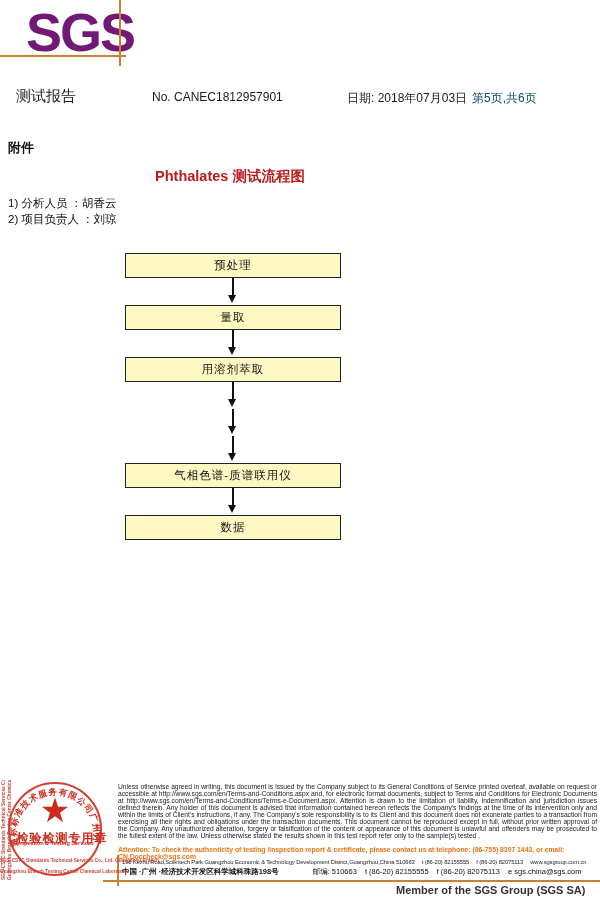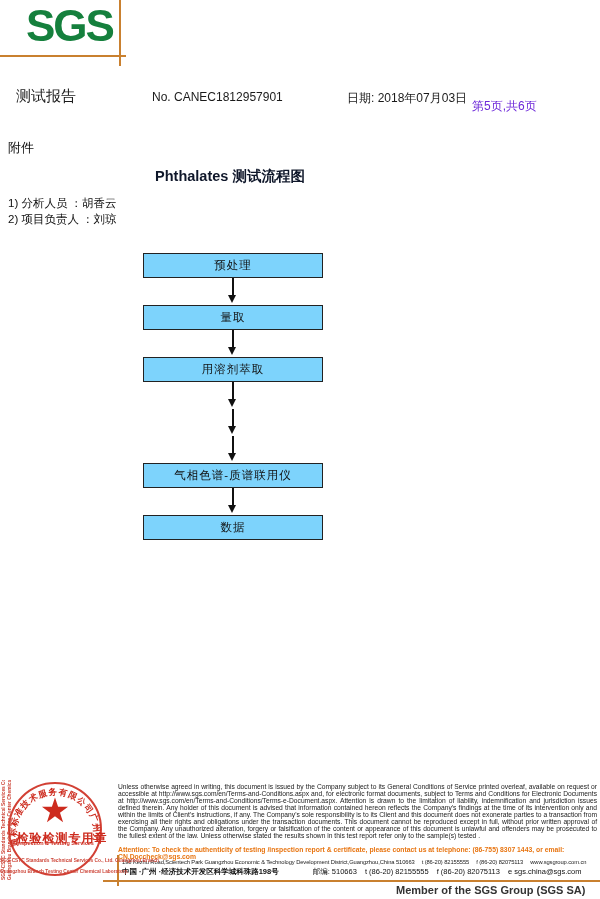--- a/index.html
+++ b/index.html
@@ -5,40 +5,40 @@
   * { margin:0; padding:0; box-sizing:border-box; }
   html,body { background:#ffffff; }
   body { font-family:"Liberation Sans","DejaVu Sans",sans-serif; }
   .page {
     position:relative; width:600px; height:899px; background:#ffffff;
     overflow:hidden; font-family:"Liberation Sans","DejaVu Sans",sans-serif;
   }
   
   .logo-text {
     position:absolute; left:26px; top:1px; width:92px;
-    color:#15803d; font-size:44px; font-weight:bold; letter-spacing:-2px;
+    color:#701a75; font-size:54px; font-weight:bold; letter-spacing:-2px;
     font-family:"Liberation Sans","DejaVu Sans",sans-serif;
   }
   .logo-hline { position:absolute; left:0; top:55px; width:126px; height:2px; background:#c9802f; }
   .logo-vline { position:absolute; left:119px; top:0; width:2px; height:66px; background:#c9802f; }
   .report-title { position:absolute; left:16px; top:87px; font-size:15px; font-weight:normal; color:#1a1a1a; }
   .report-no   { position:absolute; left:152px; top:90px; font-size:12px; color:#1a1a1a; }
   .report-date { position:absolute; left:347px; top:90px; font-size:12px; color:#1a1a1a; }
-  .report-page { position:absolute; left:472px; top:98px; font-size:12px; color:#6d28d9; }
+  .report-page { position:absolute; left:472px; top:90px; font-size:12px; color:#0c4a6e; }
   
-  .attachment { position:absolute; left:8px; top:139px; font-size:13px; font-weight:normal; color:#111; }
+  .attachment { position:absolute; left:8px; top:139px; font-size:13px; font-weight:bold; color:#111; }
   .flow-title { position:absolute; left:0; top:167px; width:460px; text-align:center;
-                font-size:14.5px; font-weight:bold; color:#0f172a; }
+                font-size:14.5px; font-weight:bold; color:#b91c1c; }
   .person1 { position:absolute; left:8px; top:196px; font-size:11.5px; color:#111; }
   .person2 { position:absolute; left:8px; top:212px; font-size:11.5px; color:#111; }
   
   .flow { position:absolute; left:140px; top:253px; width:186px; display:flex;
           flex-direction:column; align-items:center; }
   .flow-box {
-    width:180px; height:25px; border:1.4px solid #222; background:#7dd3fc;
+    width:216px; height:25px; border:1.4px solid #222; background:#fef9c3;
     display:flex; align-items:center; justify-content:center;
     font-size:11.5px; color:#111; letter-spacing:1px;
   }
   .flow-arrow { position:relative; width:2px; height:27px; }
   .flow-arrow .shaft { position:absolute; left:0; top:0; width:1.6px; height:19px; background:#111; }
   .flow-arrow .head  {
     position:absolute; left:-3.7px; top:17px; width:0; height:0;
     border-left:4.5px solid transparent; border-right:4.5px solid transparent;
     border-top:8.5px solid #111;
   }

